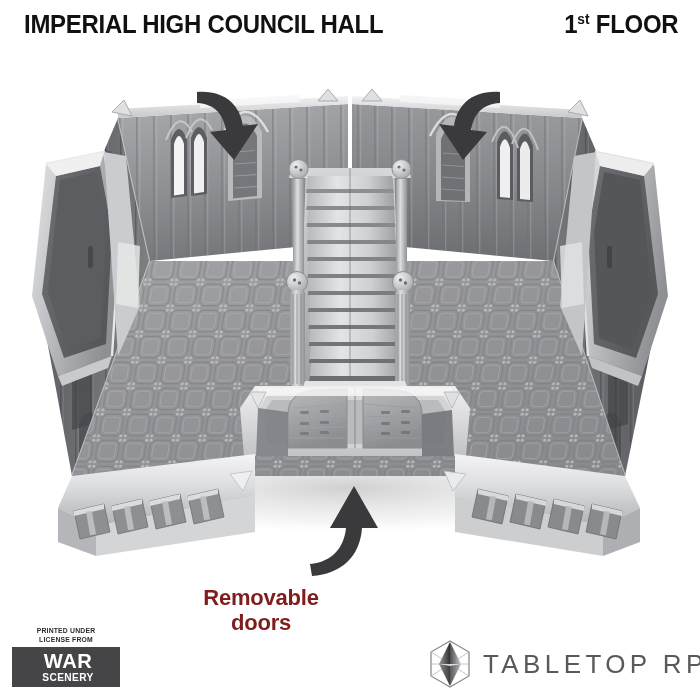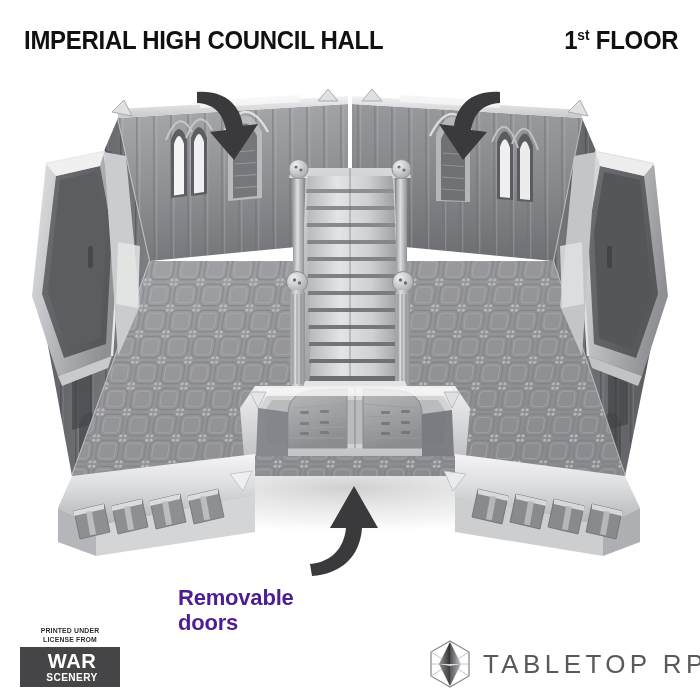--- a/index.html
+++ b/index.html
@@ -12,21 +12,21 @@
     height: 700px;
     position: relative;
     overflow: hidden;
     font-family: "Liberation Sans", sans-serif;
     background: #ffffff;
   }
 
   
   #header {
     position: absolute;
-    top: 16px; left: 0;
+    top: 0; left: 0;
     width: 700px; height: 58px;
   }
   #title-main {
     position: absolute;
     left: 24px;
     top: 10px;
     font-size: 25.5px;
     font-weight: 700;
     letter-spacing: -0.3px;
     color: #111111;
@@ -64,34 +64,34 @@
 
   
   .arrow-layer { position: absolute; left: 0; top: 0; width: 700px; height: 700px; pointer-events: none; }
 
   
   #caption-removable {
     position: absolute;
     left: 178px;
     top: 586px;
     width: 166px;
-    text-align: left;
+    text-align: center;
     font-size: 22px;
     font-weight: 700;
     line-height: 1.13;
-    color: #4c1d95;
+    color: #7f1d1d;
     letter-spacing: -0.2px;
   }
 
   
   #warscenery-logo {
     position: absolute;
-    left: 20px;
+    left: 12px;
     top: 626px;
-    width: 100px;
+    width: 108px;
   }
   #ws-line1, #ws-line2 {
     font-size: 7.6px;
     font-weight: 700;
     color: #2b2b2b;
     text-align: center;
     letter-spacing: 0.2px;
     line-height: 1.25;
     transform: scaleX(0.9);
   }

